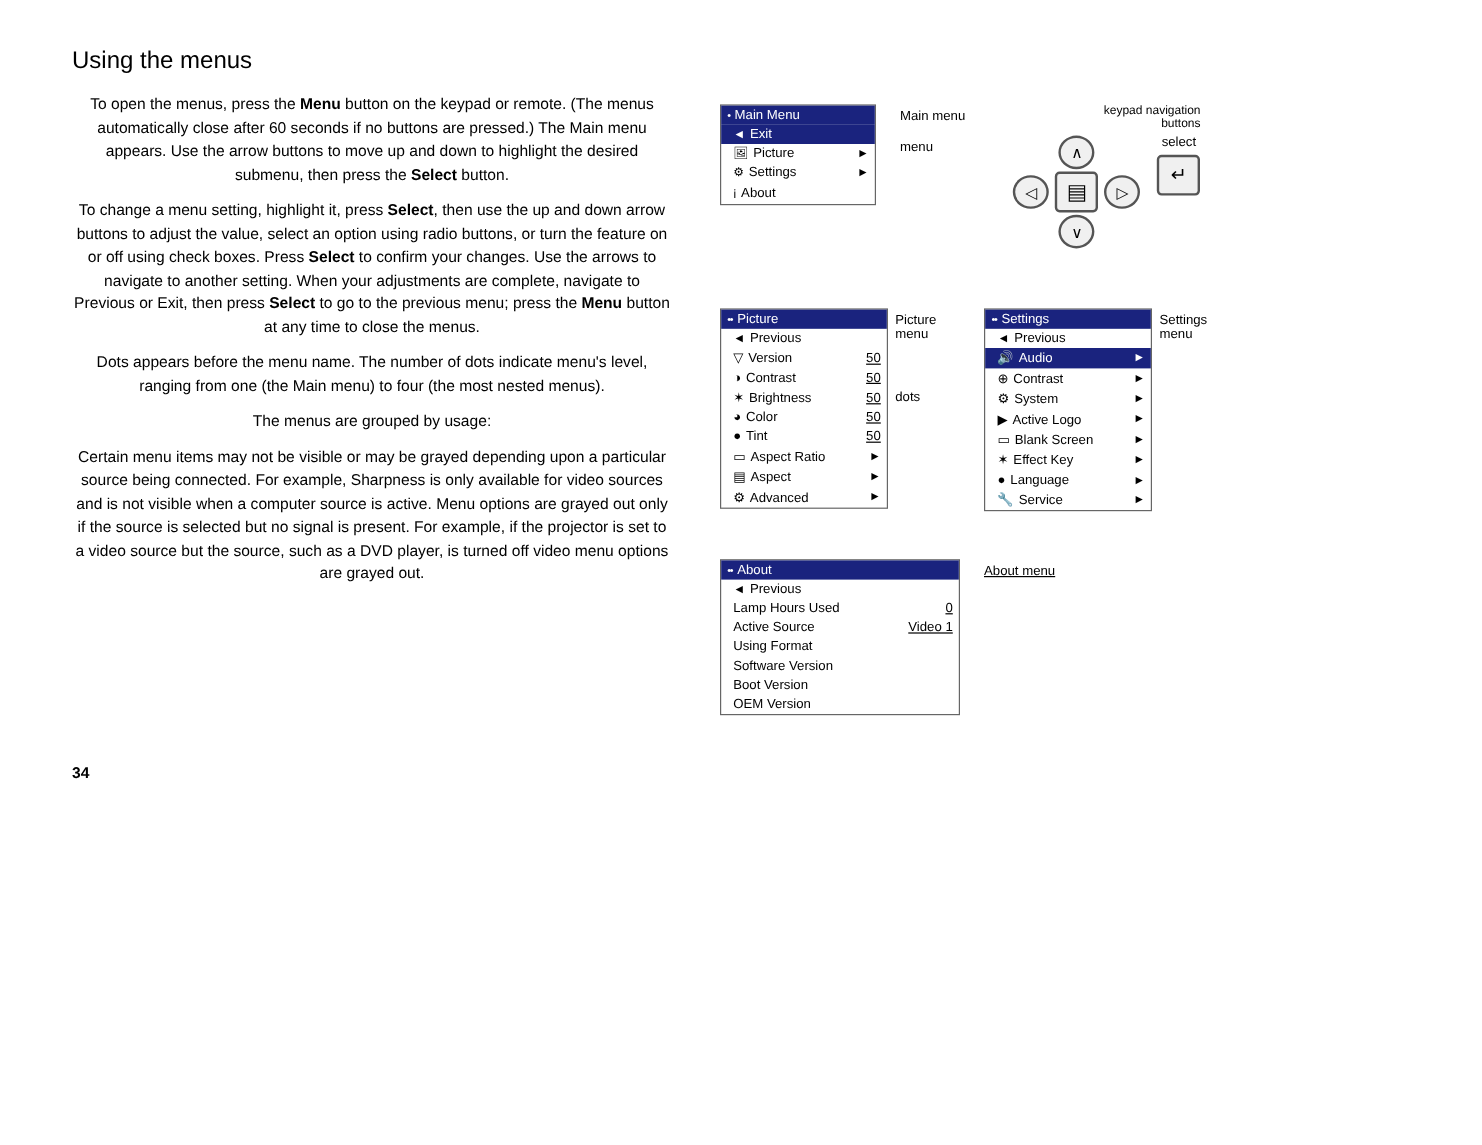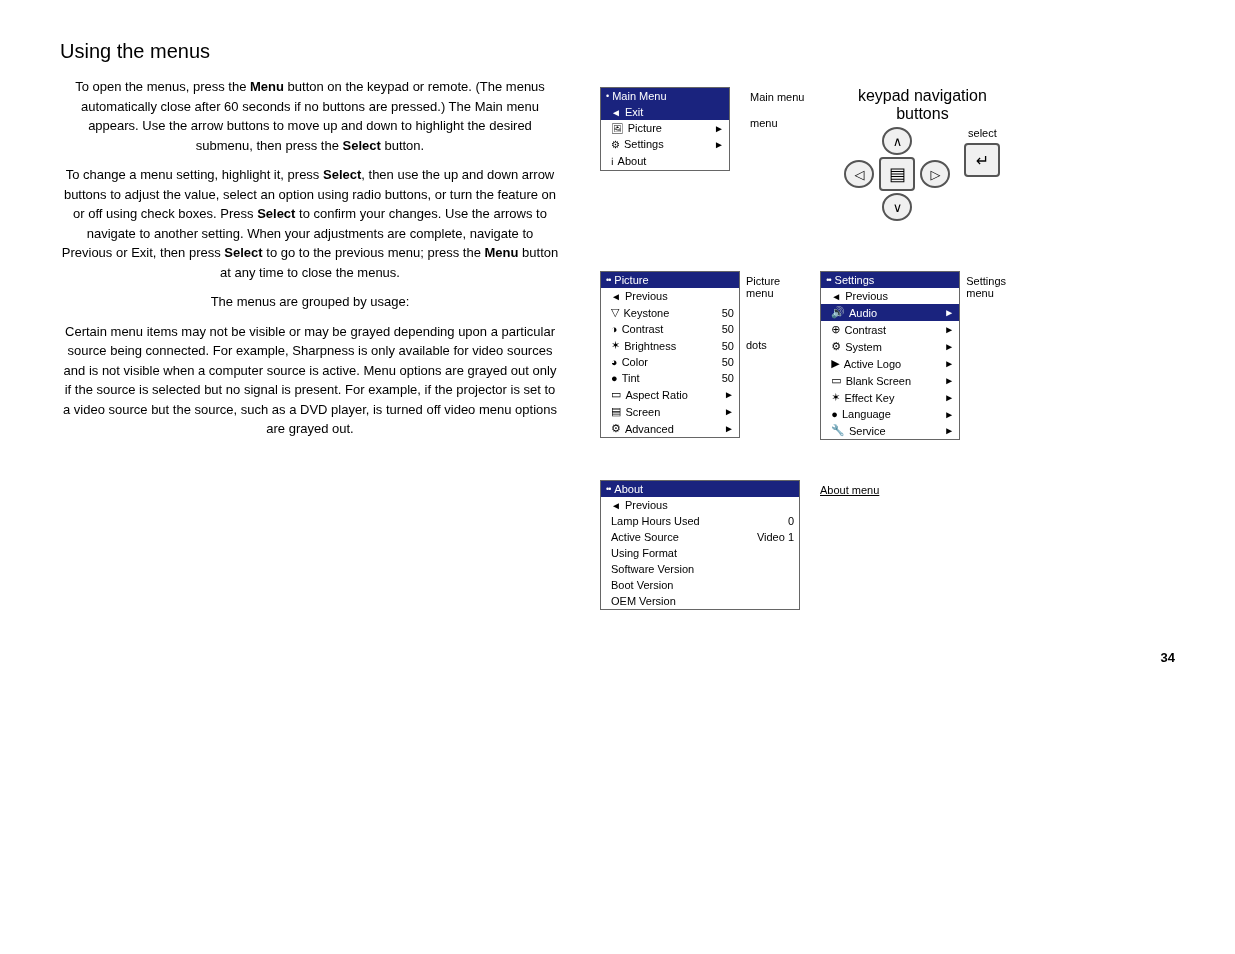--- a/index.html
+++ b/index.html
@@ -103,40 +103,41 @@
       align-items: center;
       gap: 4px;
     }
 
     .menu-item .arrow-right {
       font-size: 10px;
     }
 
     .menu-item .value {
       font-size: 11px;
+      text-decoration: underline;
     }
 
     
     .diagram-row-middle {
       display: flex;
       align-items: flex-start;
       gap: 20px;
       margin-top: 10px;
     }
 
     
     .diagram-row-bottom {
       display: flex;
       align-items: flex-start;
       gap: 20px;
       margin-top: 10px;
     }
 
     .page-number {
-      text-align: right;
+      text-align: left;
       margin-top: 40px;
       font-size: 13px;
       font-weight: bold;
     }
 
     .keypad-diagram {
       display: flex;
       flex-direction: column;
       align-items: center;
     }
@@ -203,20 +204,23 @@
 
 <div class="content-area">
 
   <div class="text-column">
     <p>
       To open the menus, press the <strong>Menu</strong> button on the keypad or remote. (The menus automatically close after 60 seconds if no buttons are pressed.) The Main menu appears. Use the arrow buttons to move up and down to highlight the desired submenu, then press the <strong>Select</strong> button.
     </p>
     <p>
       To change a menu setting, highlight it, press <strong>Select</strong>, then use the up and down arrow buttons to adjust the value, select an option using radio buttons, or turn the feature on or off using check boxes. Press <strong>Select</strong> to confirm your changes. Use the arrows to navigate to another setting. When your adjustments are complete, navigate to Previous or Exit, then press <strong>Select</strong> to go to the previous menu; press the <strong>Menu</strong> button at any time to close the menus.
     </p>
+    <p>
+      Dots appears before the menu name. The number of dots indicate menu's level, ranging from one (the Main menu) to four (the most nested menus).
+    </p>
     <p>The menus are grouped by usage:</p>
     <p>
       Certain menu items may not be visible or may be grayed depending upon a particular source being connected. For example, Sharpness is only available for video sources and is not visible when a computer source is active. Menu options are grayed out only if the source is selected but no signal is present. For example, if the projector is set to a video source but the source, such as a DVD player, is turned off video menu options are grayed out.
     </p>
   </div>
 
   <div class="diagrams-column">
 
     <div class="diagram-row-top">
 
@@ -254,21 +258,21 @@
           </div>
         </div>
       </div>
 
       <div style="display:flex; flex-direction:column; font-size:11px; padding-top:4px;">
         <span>Main menu</span>
         <span style="margin-top:14px;">menu</span>
       </div>
 
       <div style="margin-left:20px;">
-        <div style="font-size:16px; text-align:center; margin-bottom:4px;">
+        <div style="font-size:10px; text-align:right; margin-bottom:4px;">
           <span>keypad navigation</span><br>
           <span>buttons</span>
         </div>
         <div style="display:flex; align-items:flex-start; gap:14px;">
 
           <div class="keypad-diagram">
             <div class="key-up" style="margin-bottom:2px;">∧</div>
             <div class="key-mid-row">
               <div class="key-left" style="margin-right:2px;">◁</div>
               <div class="key-center">▤</div>
@@ -295,21 +299,21 @@
           </div>
           <div class="menu-item">
             <span class="item-left">
               <span style="font-size:10px;">◄</span>
               <span>Previous</span>
             </span>
           </div>
           <div class="menu-item">
             <span class="item-left">
               <span>▽</span>
-              <span>Keystone</span>
+              <span>Version</span>
             </span>
             <span class="value">50</span>
           </div>
           <div class="menu-item">
             <span class="item-left">
               <span>◑</span>
               <span>Contrast</span>
             </span>
             <span class="value">50</span>
           </div>
@@ -337,21 +341,21 @@
           <div class="menu-item">
             <span class="item-left">
               <span>▭</span>
               <span>Aspect Ratio</span>
             </span>
             <span class="arrow-right">►</span>
           </div>
           <div class="menu-item">
             <span class="item-left">
               <span>▤</span>
-              <span>Screen</span>
+              <span>Aspect</span>
             </span>
             <span class="arrow-right">►</span>
           </div>
           <div class="menu-item">
             <span class="item-left">
               <span>⚙</span>
               <span>Advanced</span>
             </span>
             <span class="arrow-right">►</span>
           </div>

